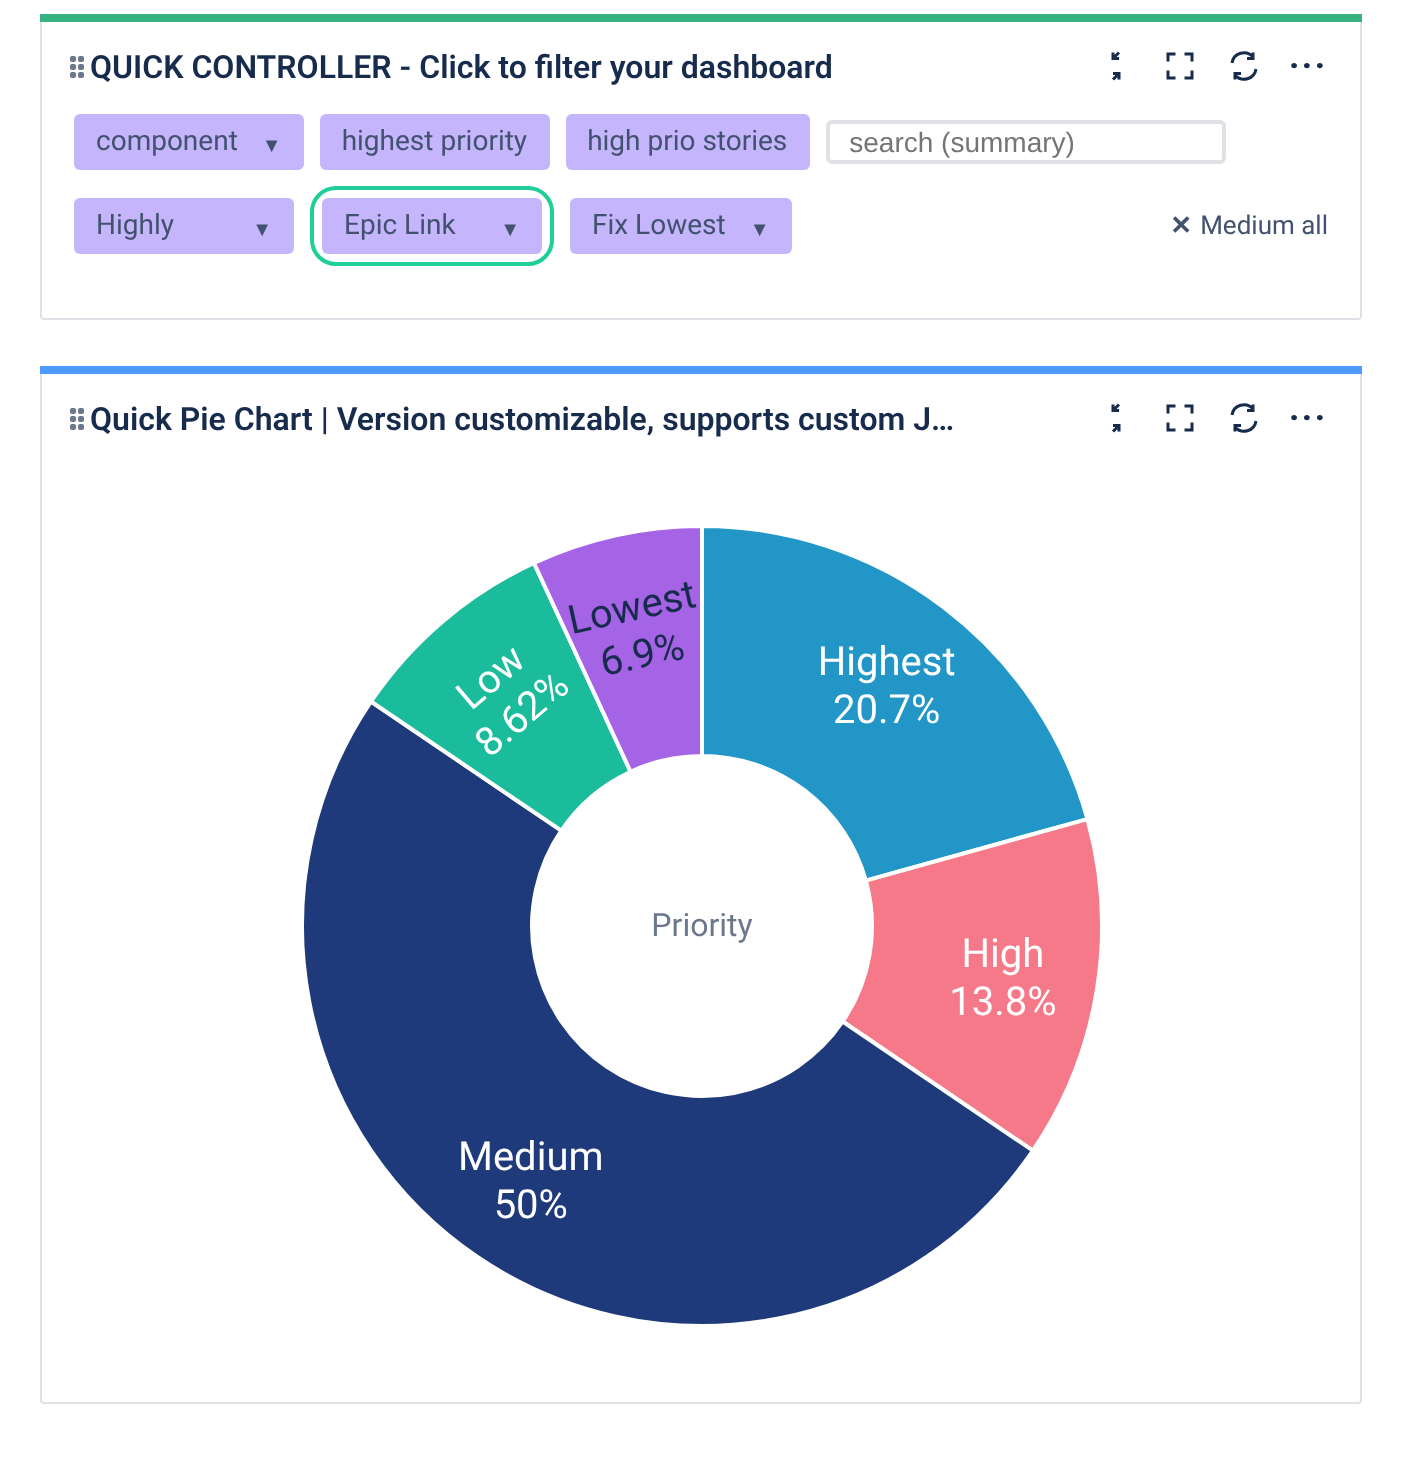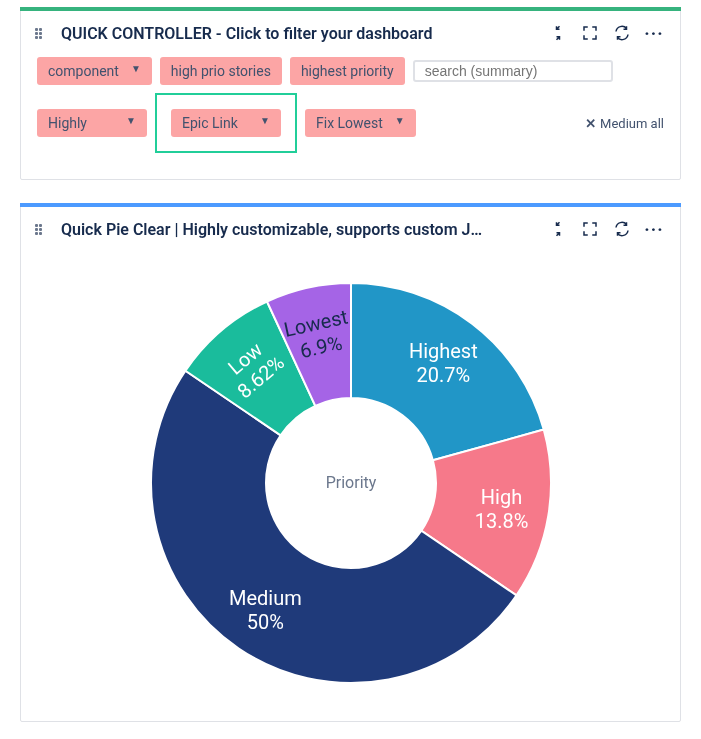--- a/index.html
+++ b/index.html
@@ -22,21 +22,21 @@
     position: absolute;
     top: -2px; left: -1px; right: -1px;
     width: calc(100% + 2px);
   }
   .top-green { background: #36b37e; }
   .top-blue  { background: #4c9aff; }
   .panel-header {
     display: flex;
     align-items: center;
     padding: 14px 16px 10px 14px;
-    gap: 16px;
+    gap: 0;
   }
   .grip {
     width: 10px; height: 14px;
     display: inline-flex; flex-wrap: wrap; gap:1px;
     align-content: center;
   }
   .grip span { width:3px; height:3px; background:#6b778c; border-radius:1px; }
   .panel-title {
     font-size: 16px;
     font-weight: 600;
@@ -48,37 +48,37 @@
   }
   .panel-actions { display:flex; gap:12px; align-items:center; margin-left:auto; }
   .icon-btn { width:20px; height:20px; display:flex; align-items:center; justify-content:center; color:#172b4d; cursor:pointer; }
   .icon-btn svg { width:18px; height:18px; stroke:#172b4d; fill:none; stroke-width:2; }
   .dots { font-size:18px; letter-spacing:1px; font-weight:bold; color:#172b4d; }
 
   .panel-body { padding: 4px 16px 18px; }
   .row { display:flex; flex-wrap:wrap; gap:8px; align-items:center; margin-bottom:8px; }
 
   .chip, .dropdown {
-    background:#fca5a5;
+    background:#c4b5fd;
     border:1px solid transparent;
     color:#42526e;
     font-size:14px;
     padding:5px 10px;
     border-radius:3px;
     display:inline-flex;
-    align-items:flex-start;
+    align-items:flex-end;
     gap:6px;
     cursor:pointer;
   }
   .dropdown .caret { font-size:10px; color:#42526e; margin-left:6px; }
   .dropdown.wide { min-width:110px; justify-content:space-between; }
   .highlight-box {
     border:2px solid #21ce99;
-    border-radius:0;
-    padding:14px;
+    border-radius:13px;
+    padding:4px;
     display:inline-flex;
   }
   .search-input {
     border:2px solid #dfe1e6;
     border-radius:3px;
     font-size:14px;
     padding:1px 10px;
     color:#6b778c;
     width:200px;
     background:#fff;
@@ -134,22 +134,22 @@
       </span>
       <span class="icon-btn dots">···</span>
     </div>
   </div>
   <div class="panel-body">
     <div class="row">
       <span class="dropdown wide">
         <span>component</span>
         <span class="caret">▼</span>
       </span>
+      <span class="chip">highest priority</span>
       <span class="chip">high prio stories</span>
-      <span class="chip">highest priority</span>
       <input class="search-input" placeholder="search (summary)" style="">
     </div>
     <div class="row">
       <span class="dropdown wide">
         <span>Highly</span>
         <span class="caret">▼</span>
       </span>
       <span class="highlight-box">
         <span class="dropdown wide">
           <span>Epic Link</span>
@@ -172,21 +172,21 @@
   <div class="panel-top-border top-blue"></div>
   <div class="panel-header">
     <span class="grip">
       <span></span>
         <span></span>
         <span></span>
         <span></span>
         <span></span>
         <span></span>
     </span>
-    <div class="panel-title">Quick Pie Clear | Highly customizable, supports custom J…</div>
+    <div class="panel-title">Quick Pie Chart | Version customizable, supports custom J…</div>
     <div class="panel-actions">
       <span class="icon-btn">
         <svg viewBox="0 0 24 24">
             <path d="M14 3l-4 4M10 3v4h4M10 21l4-4M14 21v-4h-4"></path>
           </svg>
       </span>
       <span class="icon-btn">
         <svg viewBox="0 0 24 24">
             <path d="M4 9V4h5M20 9V4h-5M4 15v5h5M20 15v5h-5"></path>
           </svg>

